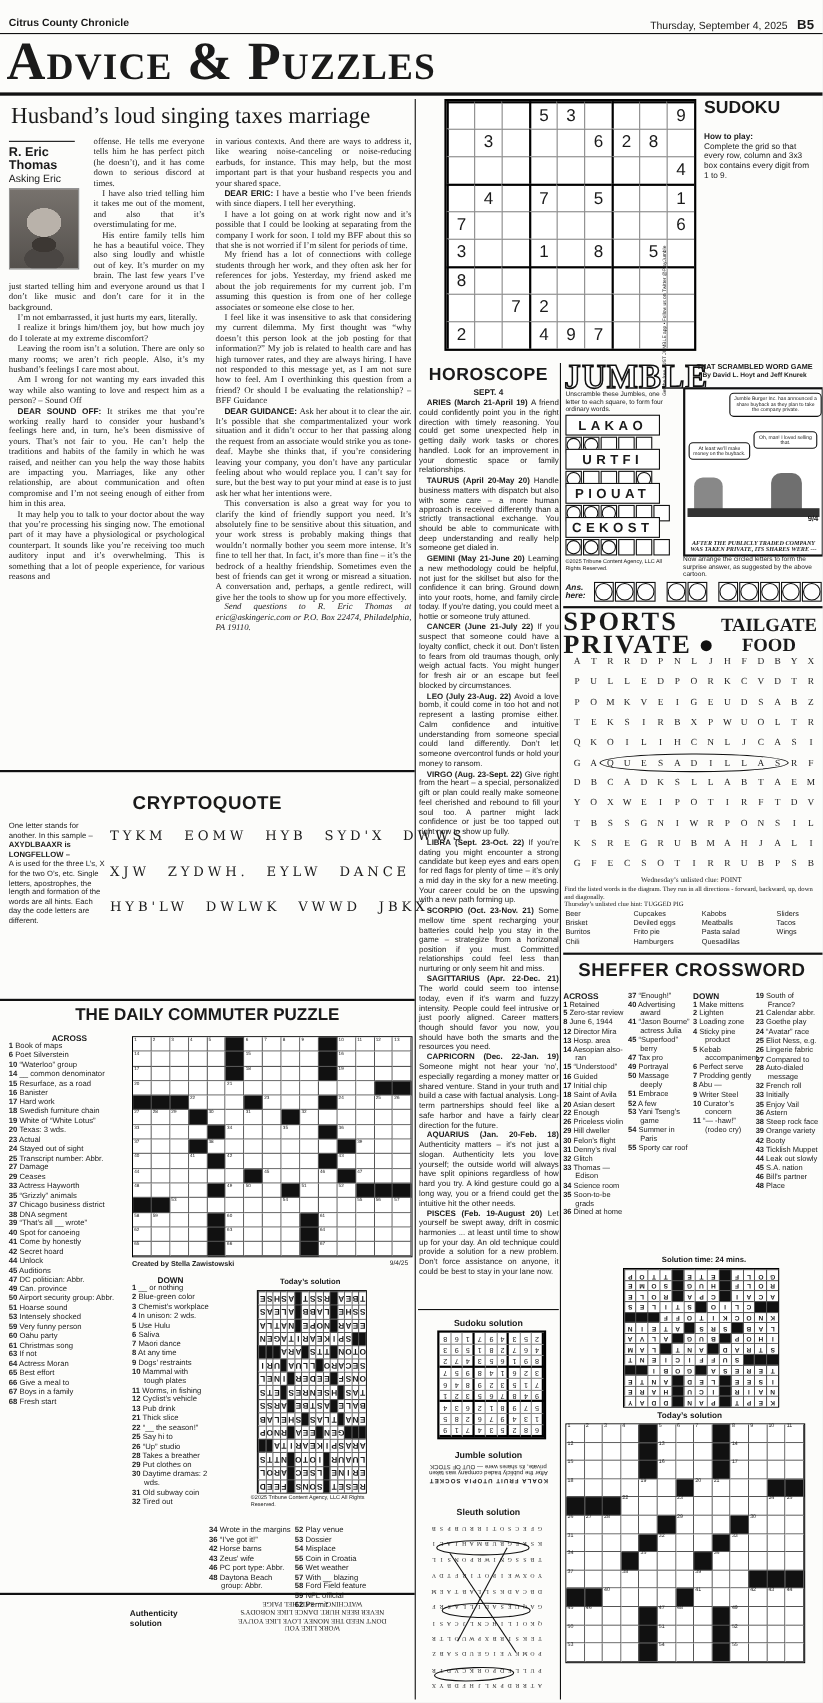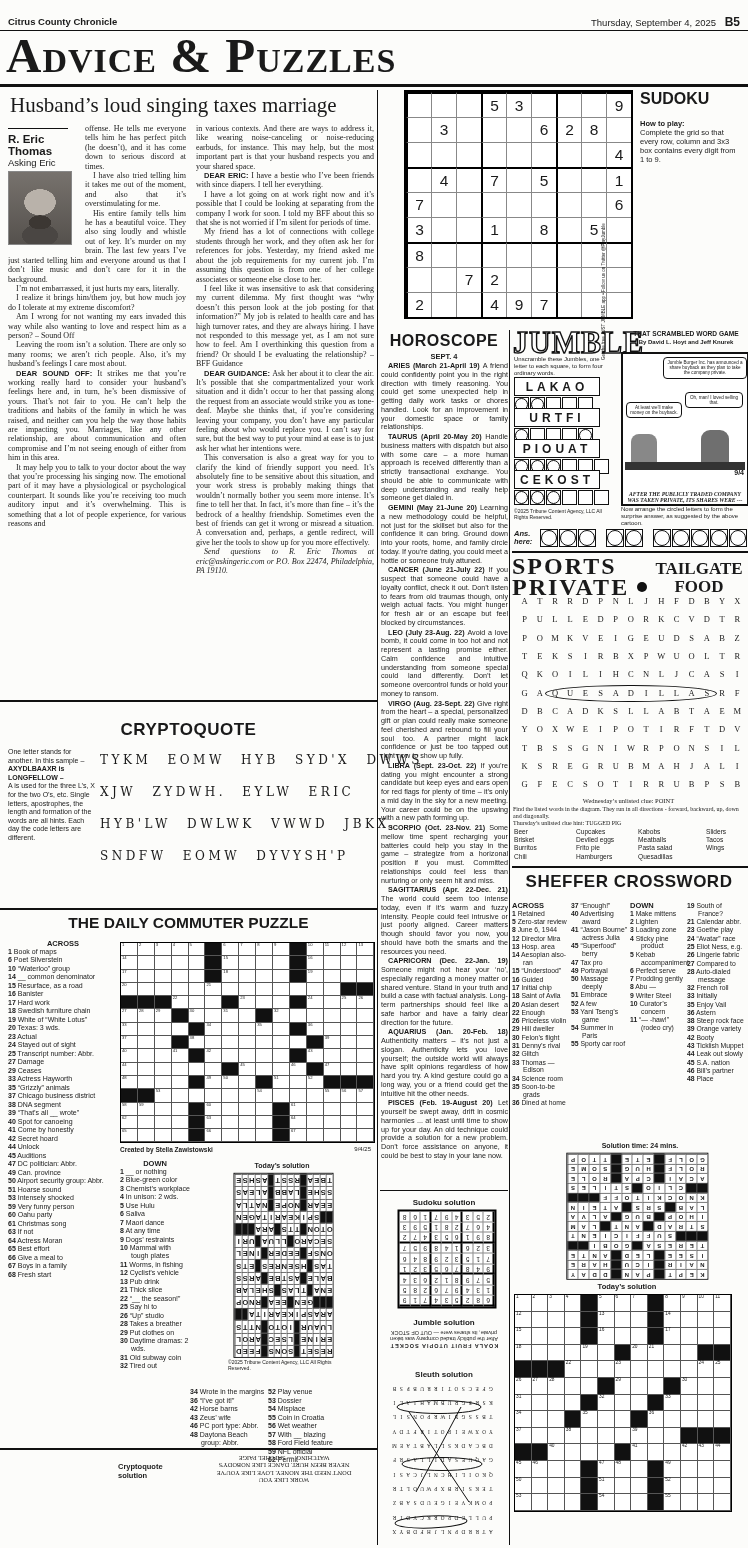--- a/index.html
+++ b/index.html
@@ -168,22 +168,22 @@
         <div class="nm"><span>R. Eric</span><br><span>Thomas</span></div>
         <div class="col">Asking Eric</div>
         <div id="photo"></div>
       </div>
       <div>
           <p class="ap cont">offense. He tells me everyone tells him he has perfect pitch (he doesn’t), and it has come down to serious discord at times.</p>
           <p class="ap">I have also tried telling him it takes me out of the moment, and also that it’s overstimulating for me.</p>
           <p class="ap">His entire family tells him he has a beautiful voice. They also sing loudly and whistle out of key. It’s murder on my brain. The last few years I’ve just started telling him and everyone around us that I don’t like music and don’t care for it in the background.</p>
           <p class="ap">I’m not embarrassed, it just hurts my ears, literally.</p>
           <p class="ap">I realize it brings him/them joy, but how much joy do I tolerate at my extreme discomfort?</p>
+          <p class="ap">Leaving the room isn’t a solution. There are only so many rooms; we aren’t rich people. Also, it’s my husband’s feelings I care most about.</p>
           <p class="ap">Am I wrong for not wanting my ears invaded this way while also wanting to love and respect him as a person? – Sound Off</p>
-          <p class="ap">Leaving the room isn’t a solution. There are only so many rooms; we aren’t rich people. Also, it’s my husband’s feelings I care most about.</p>
           <p class="ap"><b>DEAR SOUND OFF: </b>It strikes me that you’re working really hard to consider your husband’s feelings here and, in turn, he’s been dismissive of yours. That’s not fair to you. He can’t help the traditions and habits of the family in which he was raised, and neither can you help the way those habits are impacting you. Marriages, like any other relationship, are about communication and often compromise and I’m not seeing enough of either from him in this area.</p>
           <p class="ap">It may help you to talk to your doctor about the way that you’re processing his singing now. The emotional part of it may have a physiological or psychological counterpart. It sounds like you’re receiving too much auditory input and it’s overwhelming. This is something that a lot of people experience, for various reasons and</p>
         </div>
     </div>
     <div class="acol">
         <p class="ap cont">in various contexts. And there are ways to address it, like wearing noise-canceling or noise-reducing earbuds, for instance. This may help, but the most important part is that your husband respects you and your shared space.</p>
         <p class="ap"><b>DEAR ERIC: </b>I have a bestie who I’ve been friends with since diapers. I tell her everything.</p>
         <p class="ap">I have a lot going on at work right now and it’s possible that I could be looking at separating from the company I work for soon. I told my BFF about this so that she is not worried if I’m silent for periods of time.</p>
         <p class="ap">My friend has a lot of connections with college students through her work, and they often ask her for references for jobs. Yesterday, my friend asked me about the job requirements for my current job. I’m assuming this question is from one of her college associates or someone else close to her.</p>
         <p class="ap">I feel like it was insensitive to ask that considering my current dilemma. My first thought was “why doesn’t this person look at the job posting for that information?” My job is related to health care and has high turnover rates, and they are always hiring. I have not responded to this message yet, as I am not sure how to feel. Am I overthinking this question from a friend? Or should I be evaluating the relationship? – BFF Guidance</p>
@@ -1396,23 +1396,22 @@
   <div class="hr" style="left:0;top:700px;width:377px;height:1.5px"></div>
   <div class="abs ctr" id="cq-title">CRYPTOQUOTE</div>
   <div class="abs" id="cq-ex">
     <span>One letter stands for another. In this sample – </span><br>
     <b>AXYDLBAAXR is</b><br>
     <b>LONGFELLOW –</b><br>
     <span>A is used for the three L’s, X for the two O’s, etc. Single letters, apostrophes, the length and formation of the words are all hints. Each day the code letters are different.</span>
   </div>
   <div class="abs" id="cq-lines">
       <div class="cline">TYKM  EOMW  HYB  SYD'X  DWWS</div>
-      <div class="cline">XJW  ZYDWH.  EYLW  ERIC</div>
+      <div class="cline">XJW  ZYDWH.  EYLW  DANCE</div>
       <div class="cline">HYB'LW  DWLWK  VWWD  JBKX.</div>
-      <div class="cline">SNDFW  EOMW  DYVYSH'P</div>
     </div>
   <div class="hr" style="left:0;top:908px;width:377px;height:1.5px"></div>
 
   <div class="abs ctr" id="dc-title">THE DAILY COMMUTER PUZZLE</div>
   <div class="cluecol" id="dc-across">
     <div class="cluehead ctr">ACROSS</div>
     <div>
         <div class="clu"><b>1</b> Book of maps</div>
         <div class="clu"><b>6</b> Poet Silverstein</div>
         <div class="clu"><b>10</b> “Waterloo” group</div>
@@ -2464,21 +2463,21 @@
       <div class="clu"><b>53</b> Dossier</div>
       <div class="clu"><b>54</b> Misplace</div>
       <div class="clu"><b>55</b> Coin in Croatia</div>
       <div class="clu"><b>56</b> Wet weather</div>
       <div class="clu"><b>57</b> With __ blazing</div>
       <div class="clu"><b>58</b> Ford Field feature</div>
       <div class="clu"><b>59</b> NFL official</div>
       <div class="clu"><b>62</b> Permit</div>
     </div>
   <div class="hr" style="left:0;top:1448px;width:377px;height:1.5px"></div>
-  <div class="abs" id="cq-sol-label">Cryptoquote solution</div>
+  <div class="abs" id="cq-sol-label">Authenticity solution</div>
   <div class="abs rot180" id="cq-sol">
       <div>WORK  LIKE  YOU</div>
       <div>DON'T  NEED  THE  MONEY.  LOVE  LIKE  YOU'VE</div>
       <div>NEVER  BEEN  HURT.  DANCE  LIKE  NOBODY'S</div>
       <div>WATCHING.  —  SATCHEL  PAIGE</div>
     </div>
 
   <div class="hr" style="left:380px;top:1190px;width:128px;height:1px"></div>
   <div class="abs ctr sollabel" id="ms-sud-label">Sudoku solution</div>
   <div class="abs rot180 sgrid" id="ms-sud">

